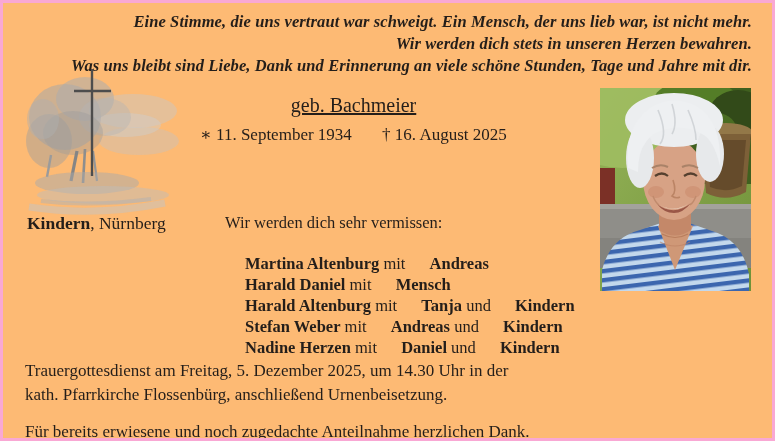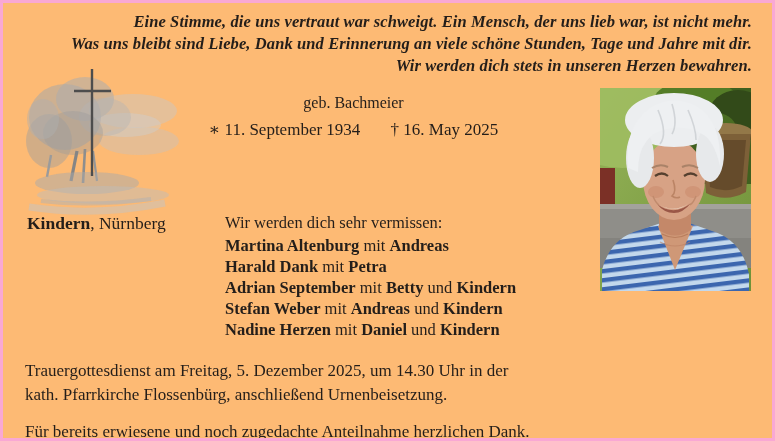--- a/index.html
+++ b/index.html
@@ -19,46 +19,46 @@
     text-align:right;
     font-weight:700;font-style:italic;
     font-size:16.5px;line-height:22px;
     letter-spacing:.1px;
   }
   
   .illustration{position:absolute;left:18px;top:56px;width:160px;height:160px;}
   
   .name-block{position:absolute;left:173px;top:82px;width:355px;text-align:center;}
   .deceased-name{font-size:43px;font-weight:700;line-height:1.05;margin:0;letter-spacing:.5px;}
-  .maiden{font-size:16px;margin-top:9px;}
+  .maiden{font-size:20px;margin-top:9px;text-decoration:underline;}
   .dates{font-size:17px;margin-top:7px;white-space:nowrap;}
   .dates .death-part{margin-left:26px;}
   
   .location{position:absolute;left:24px;top:210px;font-size:17.5px;}
   .location .b{font-weight:700;}
   
   .mourners{position:absolute;left:222px;top:209px;font-size:16.5px;line-height:21px;}
-  .mourners .intro{margin-bottom:2px;}
-  .mourners .b{font-weight:700;}
+  .mourners .intro{margin-bottom:20px;}
+  .mourners .b{font-weight:700;margin-left:20px;}
   
   .photo{position:absolute;left:597px;top:85px;width:151px;height:203px;}
   .photo svg{display:block;width:151px;height:203px;}
   
   .service{position:absolute;left:22px;top:356px;right:20px;font-size:17px;line-height:24px;}
   .service .thanks{margin-top:13px;}
 </style>
 </head>
 <body>
 
 <div class="card">
 
   <div class="epitaph">
     <div>Eine Stimme, die uns vertraut war schweigt. Ein Mensch, der uns lieb war, ist nicht mehr.</div>
+    <div>Wir werden dich stets in unseren Herzen bewahren.</div>
     <div>Was uns bleibt sind Liebe, Dank und Erinnerung an viele schöne Stunden, Tage und Jahre mit dir.</div>
-    <div>Wir werden dich stets in unseren Herzen bewahren.</div>
   </div>
 
   <div class="illustration">
     <svg viewBox="0 0 160 160" width="160" height="160">
       <g>
 
         <ellipse cx="112" cy="52" rx="44" ry="17" fill="#c7c7c7" opacity="0.45"></ellipse>
         <ellipse cx="118" cy="82" rx="40" ry="14" fill="#c2c2c2" opacity="0.40"></ellipse>
         <ellipse cx="104" cy="66" rx="36" ry="12" fill="#cfcfcf" opacity="0.45"></ellipse>
 
@@ -84,33 +84,33 @@
       </g>
     </svg>
   </div>
 
   <div class="name-block">
     <div class="maiden">geb. Bachmeier</div>
     <div class="dates">
       <span>∗</span>
       <span>11. September 1934</span>
       <span class="death-part">†</span>
-      <span>16. May 2025</span>
+      <span>16. August 2025</span>
     </div>
   </div>
 
   <div class="location">
     <span class="b">Kindern</span><span>, Nürnberg</span>
   </div>
 
   <div class="mourners">
     <div class="intro">Wir werden dich sehr vermissen:</div>
     <div class="row"><span class="b">Martina Altenburg</span><span> mit </span><span class="b">Andreas</span><span></span><span class="b"></span></div>
-    <div class="row"><span class="b">Harald Dank</span><span> mit </span><span class="b">Petra</span><span></span><span class="b"></span></div>
-    <div class="row"><span class="b">Adrian September</span><span> mit </span><span class="b">Betty</span><span> und </span><span class="b">Kindern</span></div>
+    <div class="row"><span class="b">Harald Daniel</span><span> mit </span><span class="b">Mensch</span><span></span><span class="b"></span></div>
+    <div class="row"><span class="b">Harald Altenburg</span><span> mit </span><span class="b">Tanja</span><span> und </span><span class="b">Kindern</span></div>
     <div class="row"><span class="b">Stefan Weber</span><span> mit </span><span class="b">Andreas</span><span> und </span><span class="b">Kindern</span></div>
     <div class="row"><span class="b">Nadine Herzen</span><span> mit </span><span class="b">Daniel</span><span> und </span><span class="b">Kindern</span></div>
   </div>
 
   <div class="photo">
     <svg viewBox="0 0 151 203">
       <defs>
         <pattern id="shirtStripes" width="10" height="9" patternUnits="userSpaceOnUse" patternTransform="rotate(-7)">
           <rect width="10" height="9" fill="#c3d8ec"></rect>
           <rect width="10" height="4.4" fill="#3c66ae"></rect>

